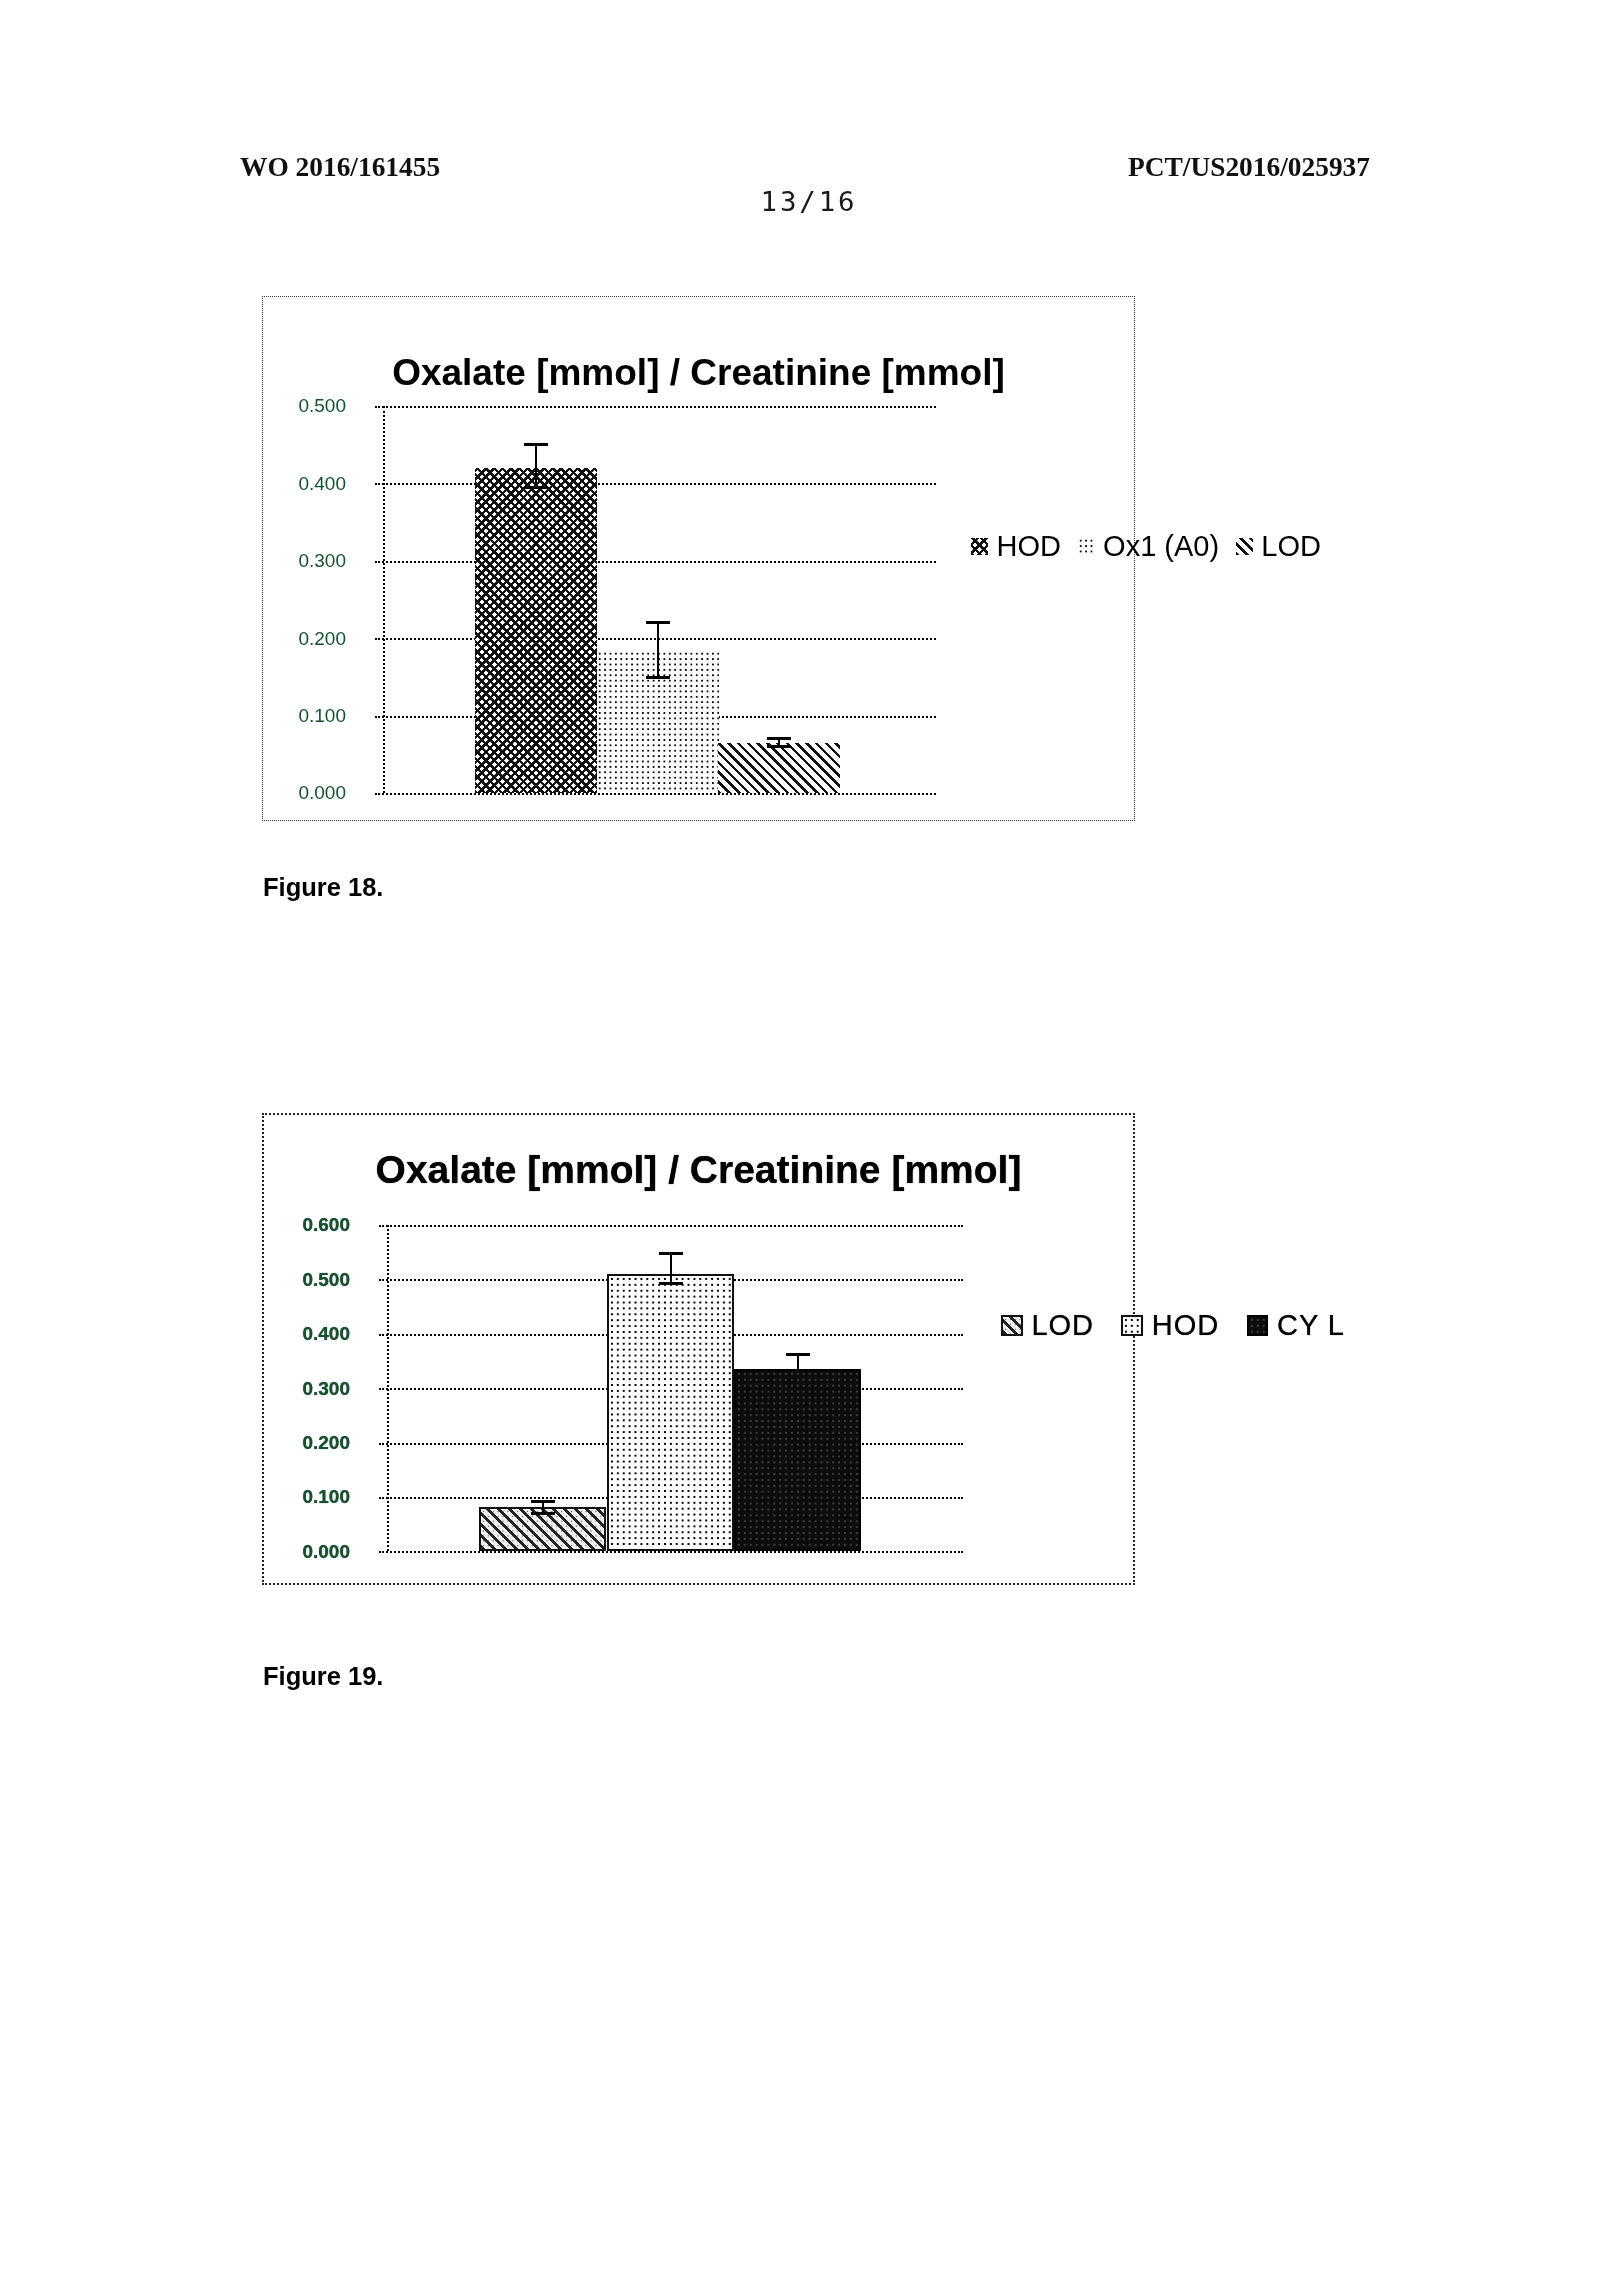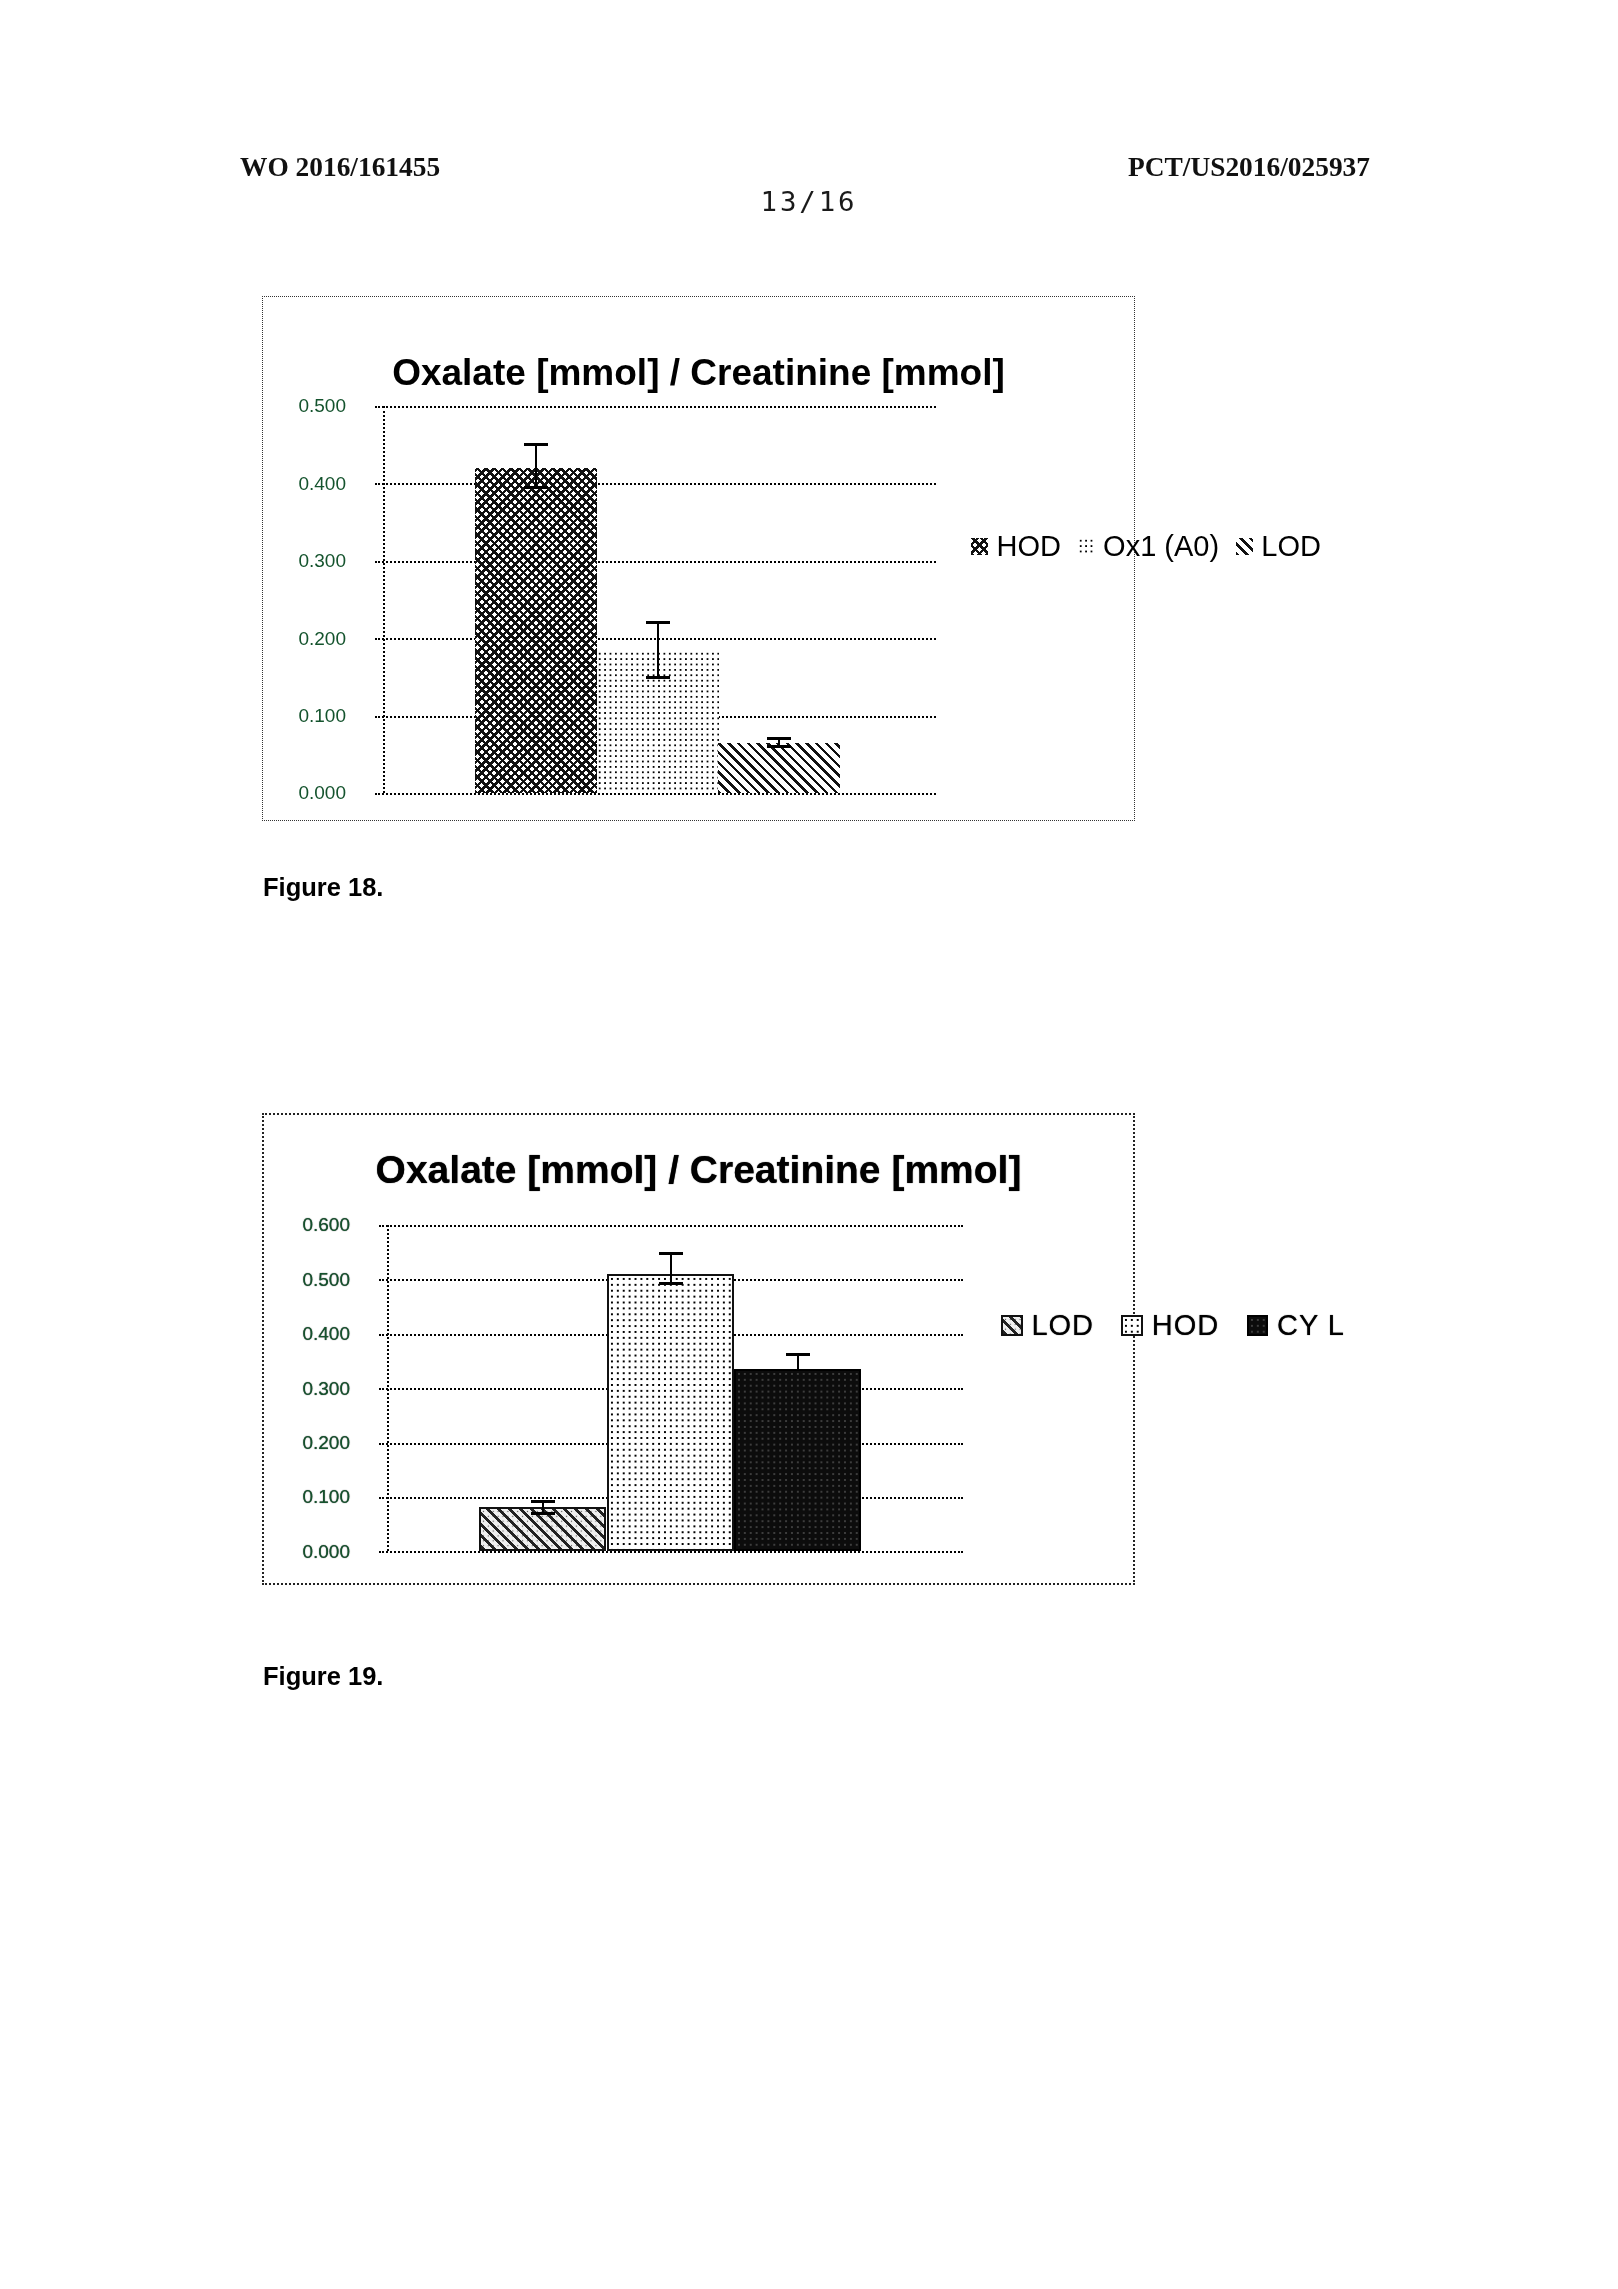--- a/index.html
+++ b/index.html
@@ -47,21 +47,21 @@
   .plot{position:absolute;}
   .fig18 .plot{left:120px;top:109px;width:553px;height:387px;}
   .fig19 .plot{left:123px;top:110px;width:576px;height:326px;}
 
   .axisline{position:absolute;left:0;top:0;bottom:0;width:0;border-left:2px dotted #000;}
   .gridline{position:absolute;left:-7.8px;right:0;height:0;border-top:2px dotted #000;}
   .ytick{
     position:absolute;left:-147px;width:110px;text-align:right;
     font-size:19px;color:#14532d;line-height:33px;white-space:nowrap;
   }
-  .fig19 .ytick{font-weight:normal;text-shadow:0 0 1px rgba(0,0,0,.8);text-align:right;}
+  .fig19 .ytick{font-weight:bold;text-shadow:0 0 1px rgba(0,0,0,.8);text-align:right;}
 
   .bar{position:absolute;bottom:0;box-sizing:border-box;}
 
   
   .pat-crosshatch{
     background-color:#fff;
     background-image:
       repeating-linear-gradient(45deg,#111 0 2.5px,transparent 2.5px 5.9px),
       repeating-linear-gradient(-45deg,#111 0 2.5px,transparent 2.5px 5.9px);
   }

